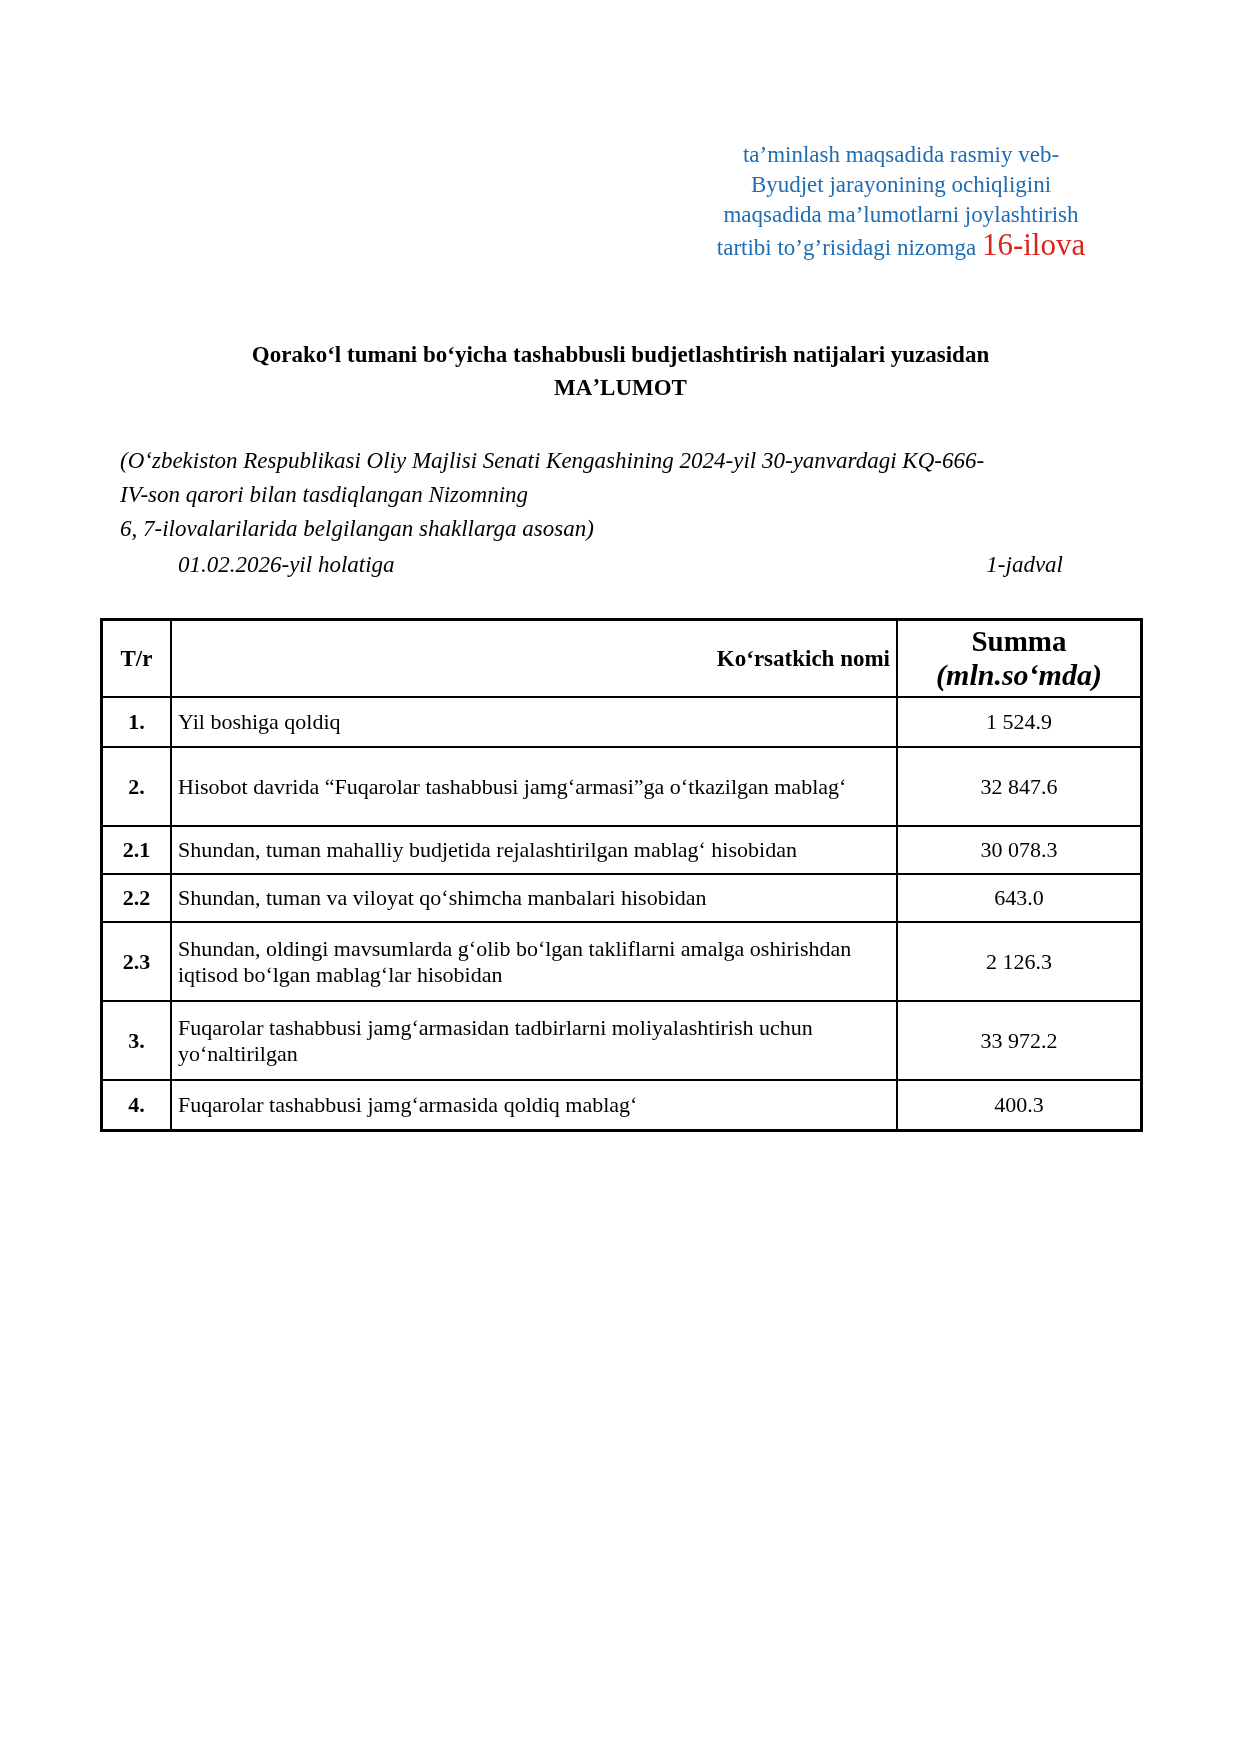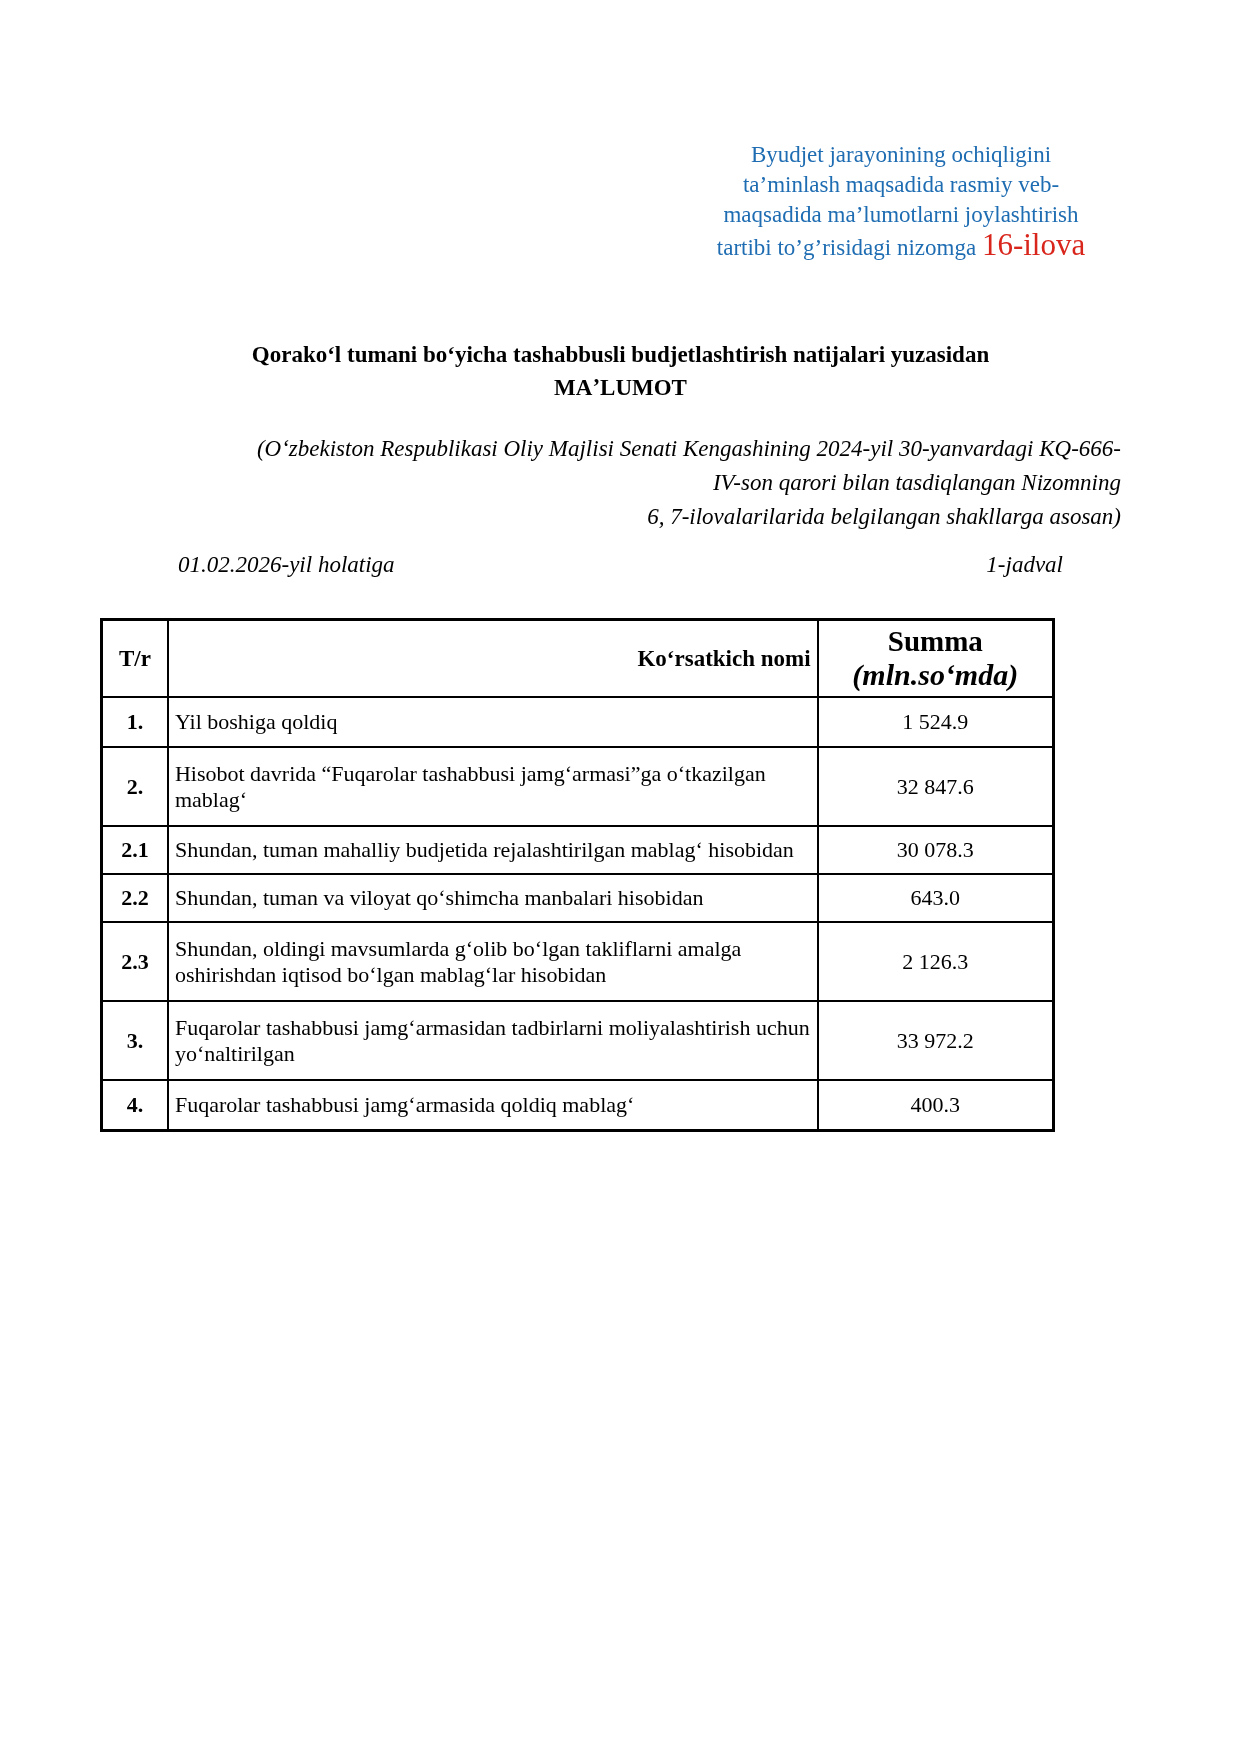--- a/index.html
+++ b/index.html
@@ -50,24 +50,24 @@
     width: 1241px;
     text-align: center;
     font-weight: bold;
     font-size: 23px;
     line-height: 33px;
   }
 
   
   .doc-subtitle {
     position: absolute;
-    top: 432px;
+    top: 444px;
     left: 120px;
     width: 1001px;
-    text-align: right;
+    text-align: left;
     font-style: italic;
     font-size: 23px;
     line-height: 34px;
   }
 
   
   .meta-row {
     position: absolute;
     top: 552px;
     left: 100px;
@@ -84,21 +84,21 @@
     position: absolute;
     right: 80px;
     top: 0;
   }
 
   
   table.data-table {
     position: absolute;
     top: 618px;
     left: 100px;
-    width: 955px;
+    width: 1043px;
     border-collapse: collapse;
     font-size: 22px;
   }
   table.data-table td, table.data-table th {
     border: 2px solid #000000;
     padding: 2px 6px;
     vertical-align: middle;
     background: #ffffff;
   }
   table.data-table {
@@ -115,22 +115,22 @@
   tr.r-short  td { height: 42px; }
   tr.r-single td { height: 44px; }
   tr.r-double td { height: 73px; }
 </style>
 </head>
 <body>
 
 <div class="page">
 
   <div class="corner-note">
+    <span class="blue-line" style="color: rgb(30, 108, 178);">ta’minlash maqsadida rasmiy veb-</span>
     <span class="blue-line" style="color: rgb(30, 108, 178);">Byudjet jarayonining ochiqligini</span>
-    <span class="blue-line" style="color: rgb(30, 108, 178);">ta’minlash maqsadida rasmiy veb-</span>
     <span class="blue-line" style="color: rgb(30, 108, 178);">maqsadida ma’lumotlarni joylashtirish</span>
     <span class="last-line"><span style="color: rgb(30, 108, 178);">tartibi to’g’risidagi nizomga </span><span class="annex" style="color: rgb(217, 38, 28);">16-ilova</span></span>
   </div>
 
   <div class="doc-title">
     <div>Qorakoʻl tumani boʻyicha tashabbusli budjetlashtirish natijalari yuzasidan</div>
     <div>MAʼLUMOT</div>
   </div>
 
   <div class="doc-subtitle">

